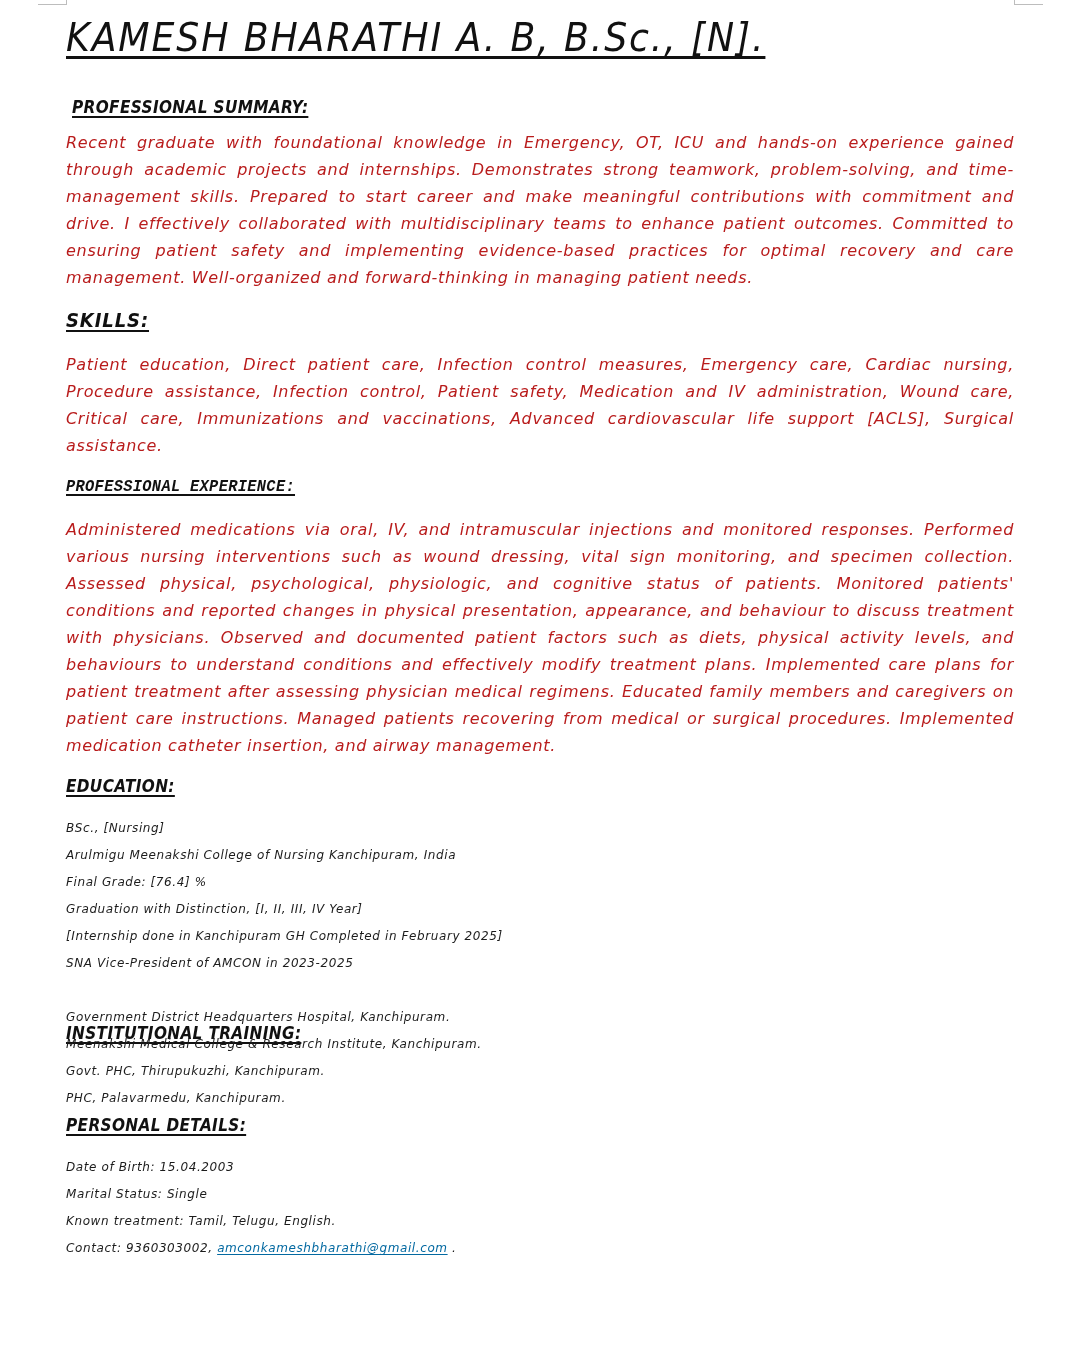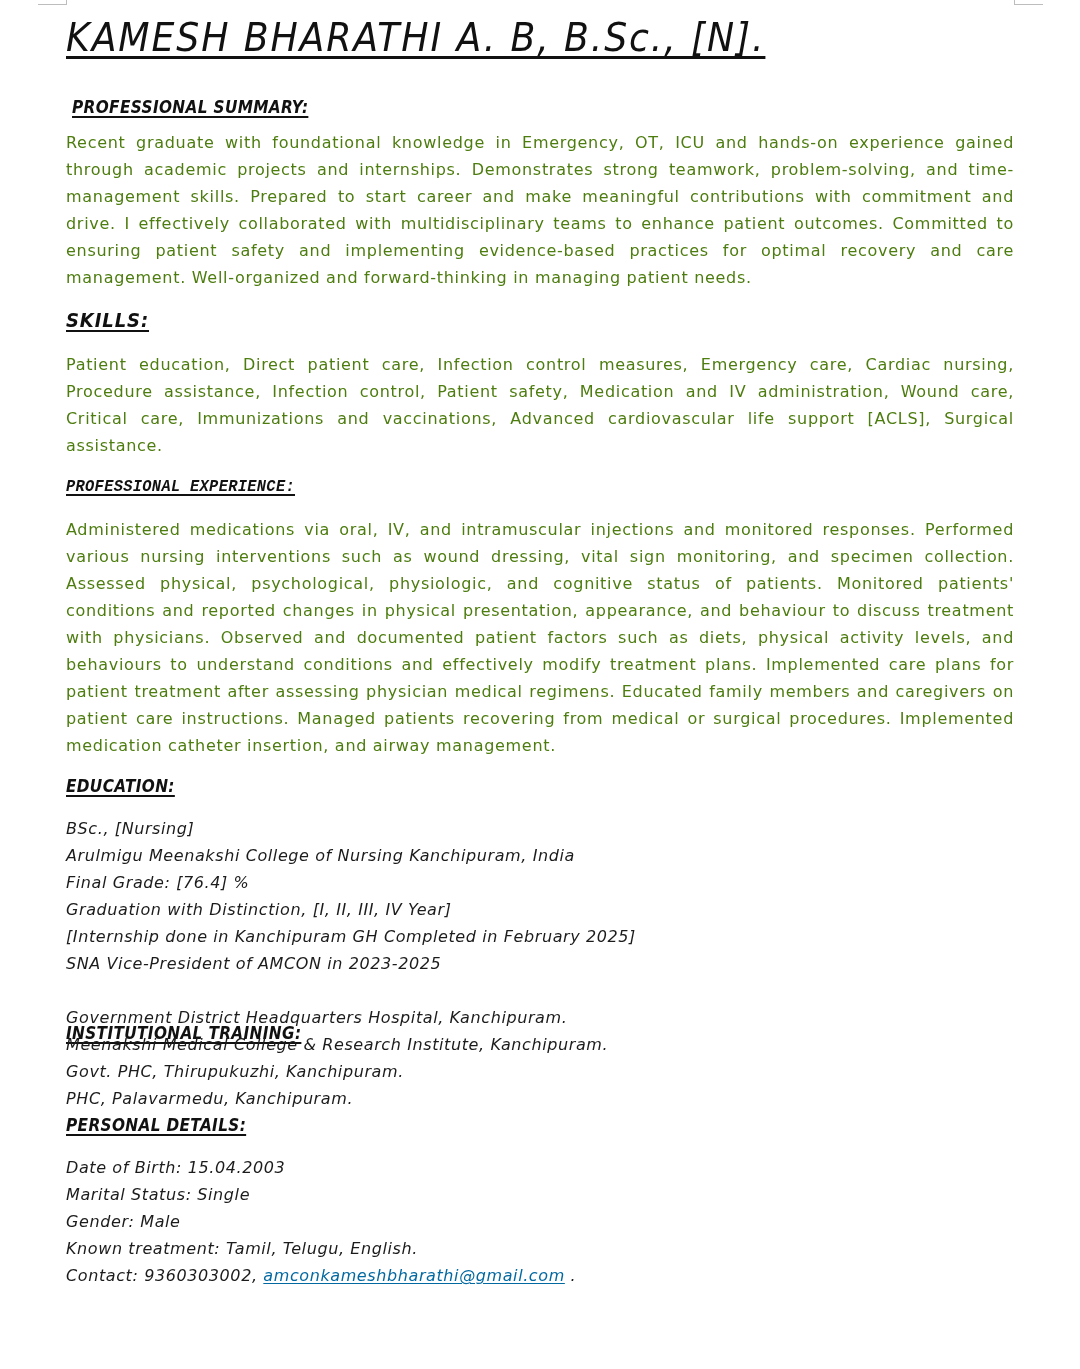--- a/index.html
+++ b/index.html
@@ -62,33 +62,34 @@
       transform-origin: left center;
       margin: 0;
       line-height: 22px;
     }
     .section-heading.big {
       font-size: 20px;
       letter-spacing: 1px;
     }
     .para {
       font-size: 16px;
+      font-style: italic;
       line-height: 27px;
       letter-spacing: 0.7px;
       text-align: justify;
       margin: 0;
-      color: #4d7c0f;
+      color: #b91c1c;
     }
     .line-list {
       margin: 0;
       padding: 0;
       list-style: none;
     }
     .line-list li {
-      font-size: 16px;
+      font-size: 12px;
       font-style: italic;
       line-height: 27px;
       letter-spacing: 0.6px;
       color: #1c1c1c;
       white-space: nowrap;
     }
     .email-link {
       color: #0369a1;
       text-decoration: underline;
       text-underline-offset: 2px;
@@ -154,19 +155,18 @@
     </ul>
   </div>
 
   <div class="block" style="top:1114px;">
     <h2 class="section-heading">PERSONAL DETAILS:</h2>
   </div>
   <div class="block" style="top:1154px;">
     <ul class="line-list">
       <li>Date of Birth: 15.04.2003</li>
       <li>Marital Status: Single</li>
-      <li>Gender: Male</li>
       <li>Known treatment: Tamil, Telugu, English.</li>
       <li><span>Contact: 9360303002, </span><a class="email-link">amconkameshbharathi@gmail.com</a><span> .</span></li>
     </ul>
   </div>
 
 </div>
 
 </body></html>

